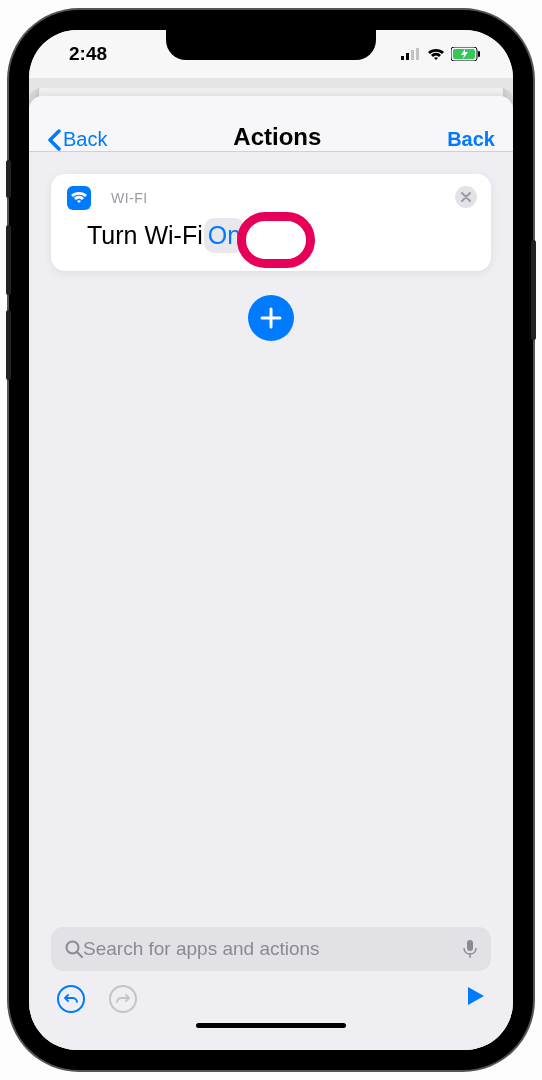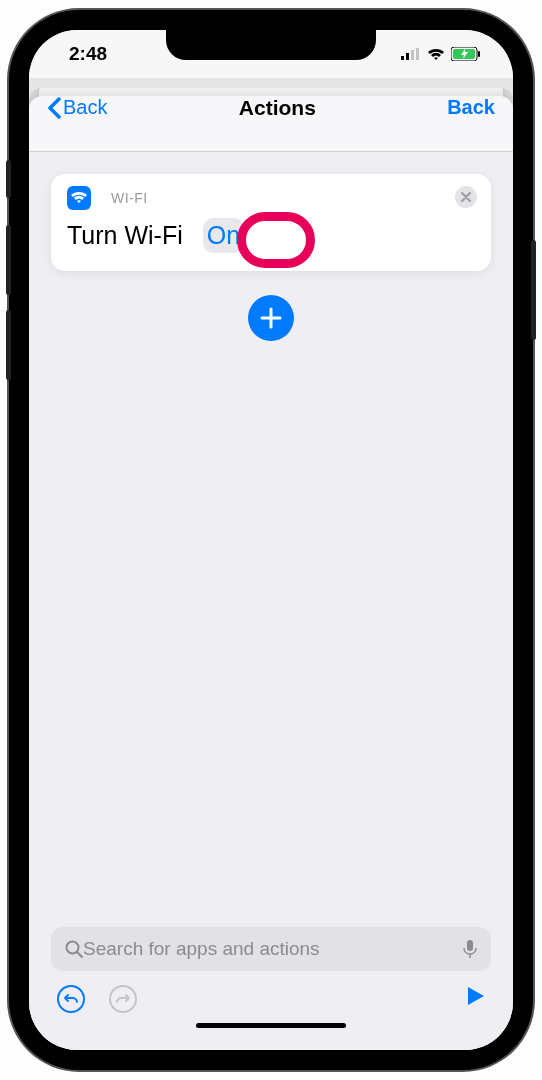--- a/index.html
+++ b/index.html
@@ -97,34 +97,34 @@
     background: #efeff3;
     border-top-left-radius: 14px;
     border-top-right-radius: 14px;
     display: flex;
     flex-direction: column;
     box-shadow: 0 -2px 10px rgba(0,0,0,0.1);
   }
   .nav-bar {
     height: 56px;
     display: flex;
-    align-items: flex-start;
+    align-items: flex-end;
     justify-content: space-between;
     padding: 0 18px;
     background: #f7f7f9;
     border-top-left-radius: 14px;
     border-top-right-radius: 14px;
     border-bottom: 0.5px solid #d0d0d0;
   }
   .nav-back {
     display: flex; align-items: center;
     color: #007aff; font-size: 20px;
     gap: 2px;
   }
-  .nav-title { font-weight: 700; font-size: 21px; color: #000; }
+  .nav-title { font-weight: 700; font-size: 24px; color: #000; }
   .nav-next { color: #007aff; font-size: 20px; font-weight: 600; }
 
   .content {
     flex: 1;
     padding: 22px;
     overflow: auto;
   }
   .action-card {
     background: #fff;
     border-radius: 14px;
@@ -146,21 +146,21 @@
   .card-close {
     position: absolute; right: 14px; top: 12px;
     width: 22px; height: 22px;
     background: #e3e3e7;
     border-radius: 50%;
     display: flex; align-items: center; justify-content: center;
     color: #9a9aa0; font-size: 14px; font-weight: bold;
   }
   .action-text {
     font-size: 25px; color: #000;
-    display: flex; align-items: center; gap: 20px;
+    display: flex; align-items: center; gap: 1px; margin-left: 20px;
   }
   .param-pill {
     background: #e8e8ec;
     border-radius: 10px;
     padding: 3px 4px;
     color: #007aff;
     font-size: 25px;
   }
   .highlight-ring {
     position: absolute;

